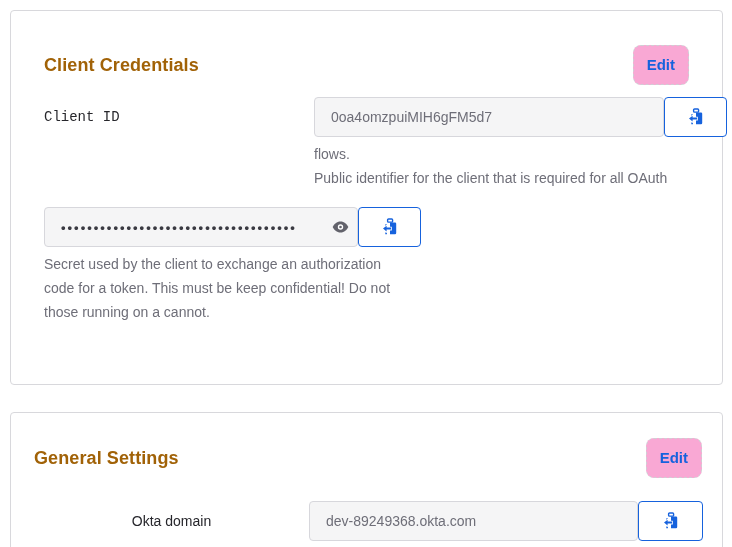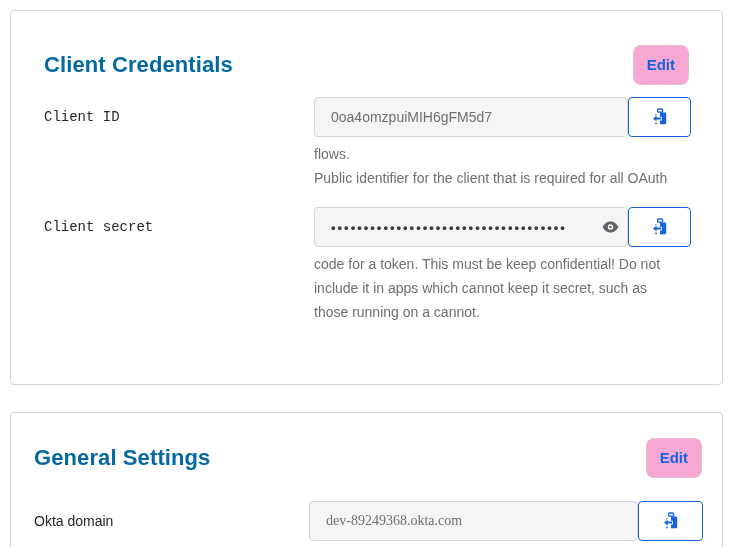--- a/index.html
+++ b/index.html
@@ -15,49 +15,49 @@
   }
   .card-credentials { top: 10px; height: 375px; padding: 0 33px; }
   .card-general { top: 412px; height: 170px; padding: 0 20px 0 23px; border-radius: 4px 4px 0 0; }
 
   .card-header {
     display: flex; justify-content: space-between; align-items: center; height: 42px;
   }
   .card-credentials .card-header { margin-top: 33px; }
   .card-general .card-header { margin-top: 24px; gap: 10px; }
 
-  .card-title { font-size: 22px; font-weight: 700; color: #0369a1; letter-spacing: .1px; }
+  .card-title { font-size: 18px; font-weight: 700; color: #a16207; letter-spacing: .1px; }
 
   .edit-btn {
     border: 1px dashed #cfcfd4; border-radius: 8px; background: #f9a8d4;
     color: #1662dd; font-family: inherit; font-weight: 700; font-size: 15px;
     padding: 10px 13px; cursor: pointer; line-height: 1.2;
   }
 
   .field-row { display: flex; align-items: flex-start; }
   .row-client-id { margin-top: 11px; }
   .row-client-secret { margin-top: 17px; }
   .row-okta-domain { margin-top: 22px; }
 
   .field-label {
     flex: none; padding-top: 12px; font-size: 14px; color: #26262b;
   }
   .card-credentials .field-label { width: 270px; font-family: Liberation Mono, monospace; }
-  .card-general .field-label { width: 275px; }
+  .card-general .field-label { width: 275px; text-align: center; }
 
   .field-control { flex: 1; }
   .input-line { display: flex; align-items: stretch; }
 
   .value-input {
     height: 40px; background: #f5f5f6; border: 1px solid #d7d7dc; border-radius: 4px;
     font-family: inherit; font-size: 14px; color: #6e6e78; padding: 0 14px 0 16px;
     outline: none; display: block;
   }
-  .card-credentials .value-input { width: 314px; }
-  .card-general .value-input { width: 329px; font-family: Liberation Serif, serif; }
+  .card-credentials .value-input { width: 350px; }
+  .card-general .value-input { width: 329px; }
 
   .secret-wrap { position: relative; width: 314px; }
   .secret-wrap .value-input {
     width: 100%; padding-right: 34px;
     font-size: 13px; font-weight: 700; letter-spacing: 2px; color: #3a3a42;
   }
   .eye-btn {
     position: absolute; right: 7px; top: 50%; transform: translateY(-50%);
     width: 22px; height: 22px; border: none; background: transparent; cursor: pointer;
     display: flex; align-items: center; justify-content: center; padding: 0;
@@ -100,21 +100,20 @@
         </button>
       </div>
       <div class="help">
         <div>flows.</div>
         <div>Public identifier for the client that is required for all OAuth</div>
       </div>
     </div>
   </div>
 
   <div class="field-row row-client-secret">
-    <div class="field-label">Client secret</div>
     <div class="field-control">
       <div class="input-line">
         <div class="secret-wrap">
           <input class="value-input" readonly="" value="••••••••••••••••••••••••••••••••••••" style="">
           <button class="eye-btn">
             <span style="display:flex">
               <svg width="17" height="12" viewBox="0 0 17 12">
                 <path d="M8.5 0.5 C4.8 0.5 1.9 3.2 0.7 6 C1.9 8.8 4.8 11.5 8.5 11.5 C12.2 11.5 15.1 8.8 16.3 6 C15.1 3.2 12.2 0.5 8.5 0.5 Z" fill="#62626b"></path>
                 <circle cx="8.5" cy="6" r="2.7" fill="#ffffff"></circle>
                 <circle cx="8.5" cy="6" r="1.3" fill="#62626b"></circle>
@@ -128,22 +127,22 @@
               <path d="M8 4.6 H13 a1.2 1.2 0 0 1 1.2 1.2 V15 a1.2 1.2 0 0 1 -1.2 1.2 H8 Z" fill="#1662dd"></path>
               <line x1="4.1" y1="6.2" x2="4.1" y2="16.2" stroke="#1662dd" stroke-width="1.6" stroke-dasharray="1.8 2.4"></line>
               <rect x="5.6" y="1" width="5" height="3.1" rx="0.9" fill="#ffffff" stroke="#1662dd" stroke-width="1.4"></rect>
               <path d="M1 10.6 l3.6 -2.9 v1.9 h4.4 v2 h-4.4 v1.9 Z" fill="#ffffff" stroke="#ffffff" stroke-width="1.6"></path>
               <path d="M1 10.6 l3.6 -2.9 v1.9 h4.4 v2 h-4.4 v1.9 Z" fill="#1662dd"></path>
             </svg>
           </span>
         </button>
       </div>
       <div class="help">
+        <div>Secret used by the client to exchange an authorization</div>
         <div>code for a token. This must be keep confidential! Do not</div>
-        <div>include it in apps which cannot keep it secret, such as</div>
         <div>those running on a cannot.</div>
       </div>
     </div>
   </div>
 </section>
 
 <section class="card card-general">
   <div class="card-header">
     <h2 class="card-title">General Settings</h2>
     <button class="edit-btn">Edit</button>

